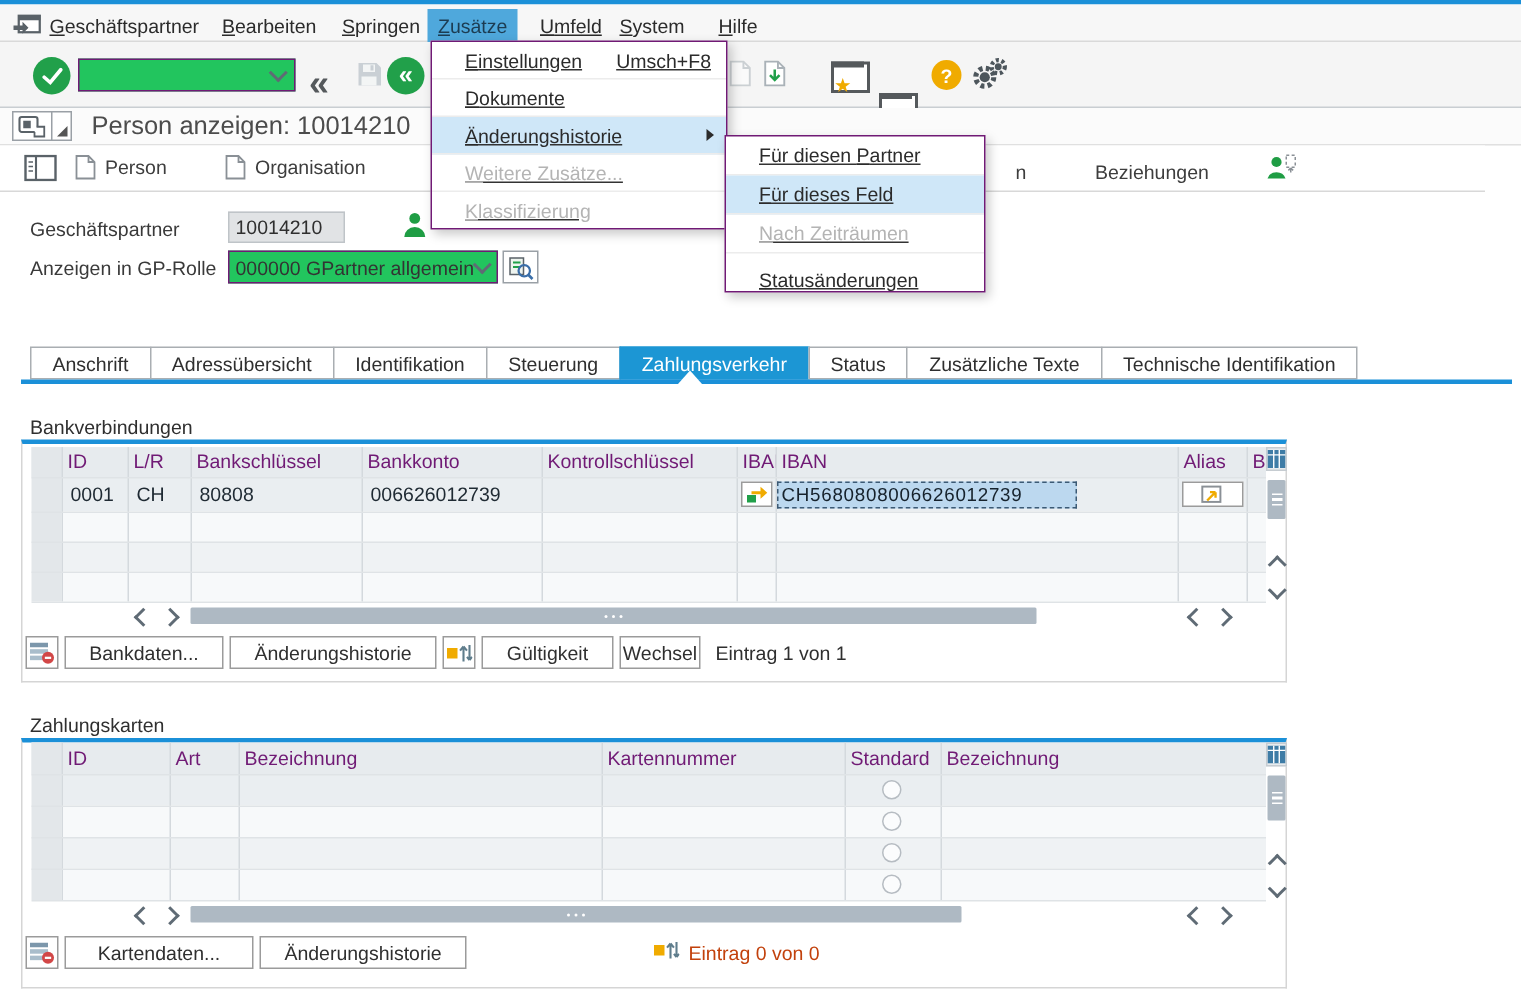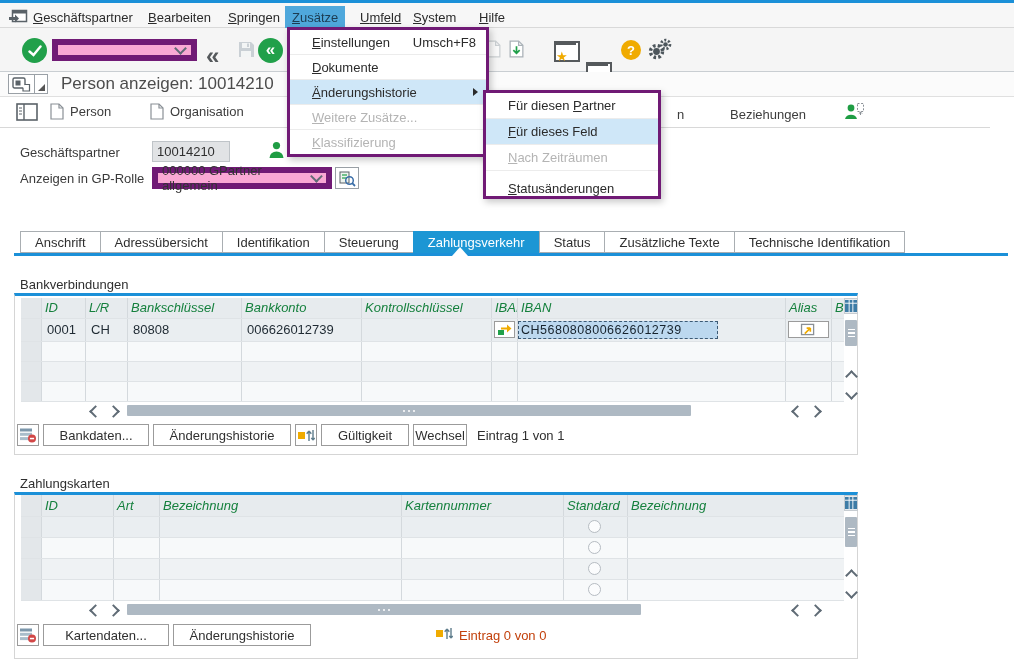--- a/index.html
+++ b/index.html
@@ -7,21 +7,21 @@
           font-family:"Liberation Sans","DejaVu Sans",sans-serif;font-size:13px;color:#333;}
   .abs{position:absolute;}
   .u{text-decoration:underline;}
   
   .topline{left:0;top:0;width:1014px;height:3px;background:var(--accent,#1b90d8);}
   .menubar{left:0;top:3px;width:1014px;height:25px;background:#f7f7f7;border-bottom:1px solid #d9d9d9;box-sizing:border-box;}
   .mb{top:7px;color:#2b2b2b;white-space:nowrap;cursor:default;}
   .mb-sel{background:var(--menubar_selected,#4fa8dc);color:#1c3c52;padding:4px 7px;top:3px;}
   .toolbar{left:0;top:28px;width:1014px;height:44px;background:#f5f5f5;border-bottom:1px solid #c9ced2;box-sizing:border-box;}
   .circle-btn{width:25px;height:25px;border-radius:50%;background:var(--green,#21a04a);display:flex;align-items:center;justify-content:center;}
-  .combo{background:#f9a8d4;border:6px solid #701a75;box-sizing:border-box;display:flex;align-items:center;}
+  .combo{background:#22c55e;border:1px solid #701a75;box-sizing:border-box;display:flex;align-items:center;}
   .chv{width:7px;height:7px;border-left:2px solid #5f6b75;border-bottom:2px solid #5f6b75;display:inline-block;}
   .chv.l{transform:rotate(45deg);} .chv.r{transform:rotate(225deg);}
   .chv.u{transform:rotate(135deg);} .chv.d{transform:rotate(-45deg);}
   .backglyph{font-size:24px;font-weight:bold;color:#55595c;line-height:1;}
   .win{width:22px;height:17px;border:2px solid #55595c;background:#fff;position:relative;}
   .win::before{content:"";position:absolute;left:-2px;top:-2px;width:22px;height:4px;background:#55595c;}
   .star{position:absolute;left:0px;bottom:-3px;color:var(--orange,#f0ab00);font-size:13px;line-height:1;}
   .help{width:20px;height:20px;border-radius:50%;background:var(--orange,#f0ab00);color:#fff;font-weight:bold;
         display:flex;align-items:center;justify-content:center;font-size:13px;}
   .titlebar{left:0;top:72px;width:1014px;height:25px;background:#fbfbfb;border-bottom:1px solid #e0e0e0;box-sizing:border-box;}
@@ -35,37 +35,37 @@
   
   .tabs{display:flex;}
   .tab{height:22px;padding:0 14px;border:1px solid #a9aeb2;margin-left:-1px;display:flex;align-items:center;background:#fff;color:#2f2f2f;box-sizing:border-box;white-space:nowrap;}
   .tab.active{background:var(--tab_active,#1c96d4);border-color:var(--tab_active,#1c96d4);color:#fff;}
   .bluerule{background:var(--accent,#1b90d8);}
   .caret{width:0;height:0;border-left:8px solid transparent;border-right:8px solid transparent;border-bottom:9px solid #fff;}
   
   .groupbox{border:1px solid #d5d5d5;border-top:3px solid var(--accent,#1b90d8);box-sizing:border-box;background:#fff;}
   .sectitle{color:#2f2f2f;white-space:nowrap;}
   .thead{background:#e7ebee;}
-  .th{color:#15803d;line-height:20px;padding-left:4px;overflow:hidden;white-space:nowrap;box-sizing:border-box;font-style:italic;}
+  .th{color:#701a75;line-height:20px;padding-left:4px;overflow:hidden;white-space:nowrap;box-sizing:border-box;}
   .vline{width:1px;background:#d4d9dd;}
   .hline{height:1px;background:#dfe3e6;}
   .selcol{background:#e3e7ea;}
   .rowA{background:#eaeef1;} .rowB{background:#f7f9fa;} .rowC{background:#eff2f4;}
   .cellv{line-height:23px;padding-left:4px;color:#1f2a33;white-space:nowrap;}
   .mini-btn{background:#fff;border:1px solid #9b9b9b;display:flex;align-items:center;justify-content:center;box-sizing:border-box;}
   .ibansel{background:var(--selection_bg,#bcd8ef);border:1px dashed #3c5a75;box-sizing:border-box;
            font-size:12.5px;letter-spacing:.5px;color:#16222c;line-height:17px;padding-left:2px;white-space:nowrap;overflow:hidden;}
   .thumb{background:#aeb9c3;border-radius:1px;display:flex;align-items:center;justify-content:center;}
   .grip-dots{display:flex;gap:3px;} .grip-dots i{width:2px;height:2px;background:#fff;border-radius:50%;}
   .grip-bars{display:flex;flex-direction:column;gap:2px;} .grip-bars i{width:7px;height:1.5px;background:#fff;}
   .sbtn{display:flex;align-items:center;justify-content:center;}
   .btn{background:#fff;border:1px solid #9b9b9b;display:flex;align-items:center;justify-content:center;color:#2f2f2f;box-sizing:border-box;white-space:nowrap;}
   .radio{width:13px;height:13px;border-radius:50%;border:1px solid #b6bcc2;background:#fbfcfd;box-sizing:border-box;}
   
-  .menu{position:absolute;background:#fff;border:3px solid #701a75;box-shadow:2px 3px 7px rgba(0,0,0,.22);z-index:100;}
+  .menu{position:absolute;background:#fff;border:1px solid #701a75;box-shadow:2px 3px 7px rgba(0,0,0,.22);z-index:100;text-decoration:underline;}
   .menu-item{height:24px;display:flex;align-items:center;padding:0 10px 0 22px;border-bottom:1px solid #ececec;position:relative;color:#2b2b2b;white-space:nowrap;}
   .menu-item:last-child{border-bottom:none;}
   .menu-item.hl{background:var(--menu_highlight,#cfe7f8);}
   .menu-item.dis{color:#b4b4b4;}
   .shortcut{margin-left:auto;color:#2b2b2b;padding-left:18px;}
   .subarrow{position:absolute;right:8px;top:8px;width:0;height:0;border-top:4px solid transparent;border-bottom:4px solid transparent;border-left:5px solid #2b2b2b;}
 </style>
 </head>
 <body>
 

